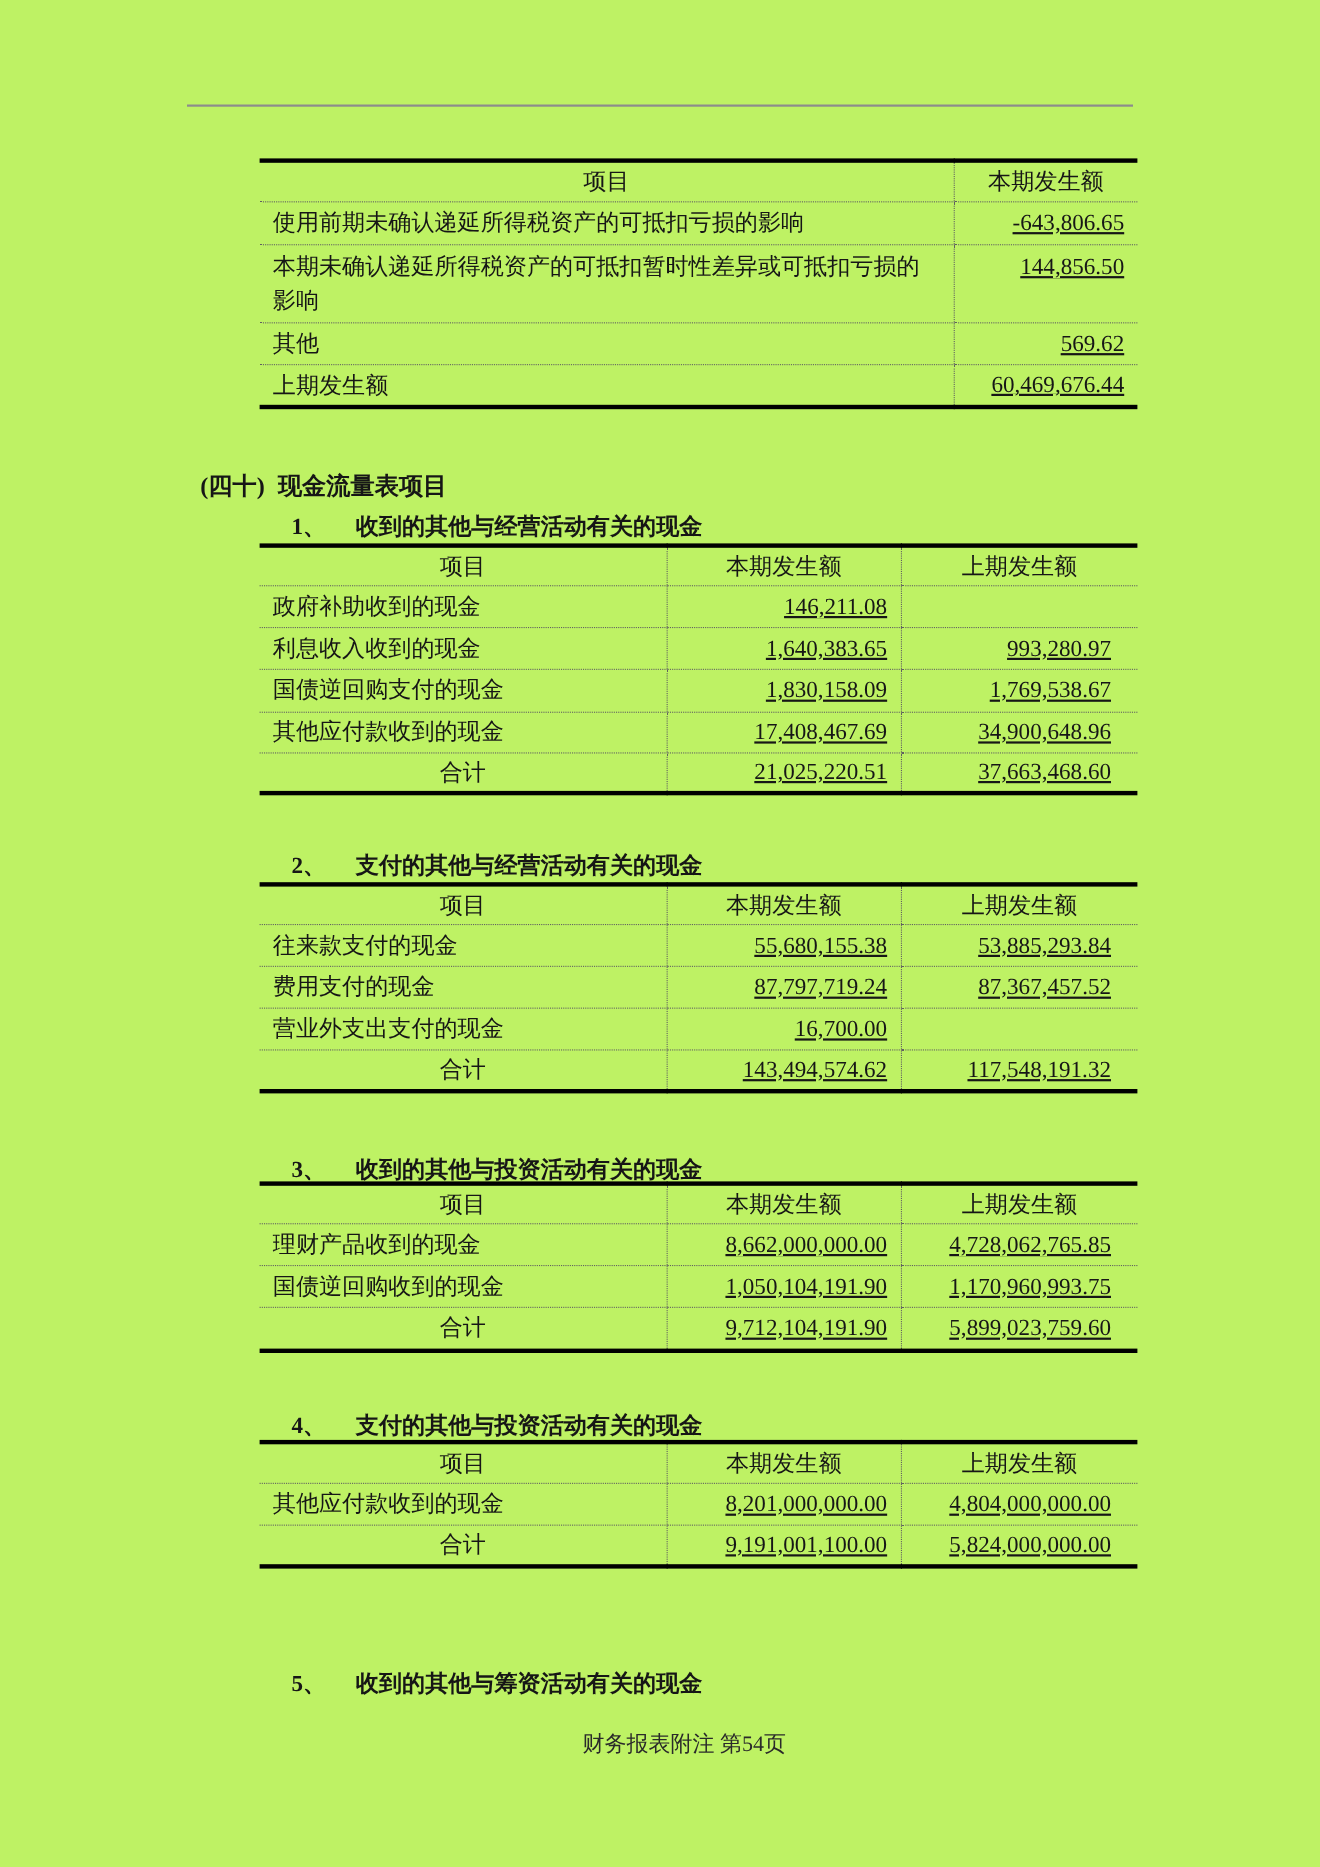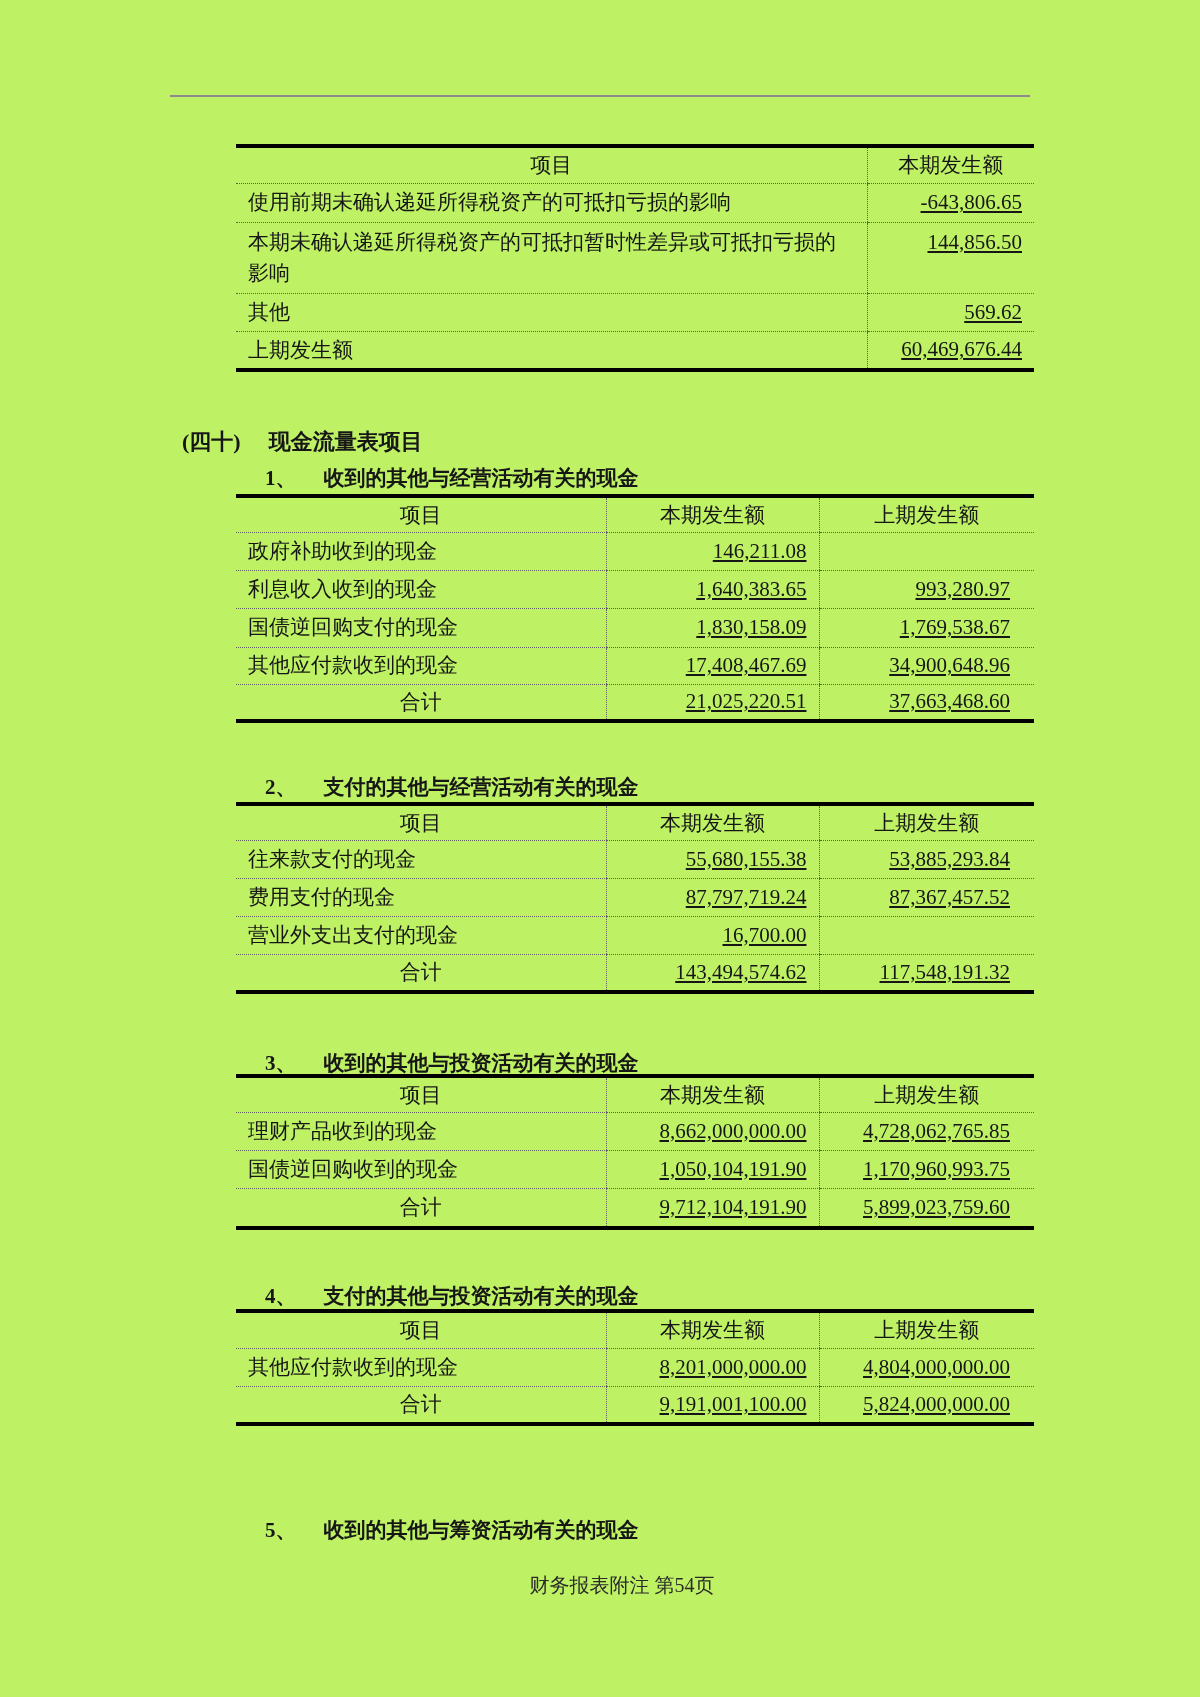--- a/index.html
+++ b/index.html
@@ -39,21 +39,21 @@
   td.num  { text-align: right; padding-right: 12px; text-decoration: underline; }
   td.num.prior { padding-right: 24px; margin-top: 16px; }
   tr.vtop > td { vertical-align: top; padding-top: 4px; line-height: 31px; }
   tr.total > td.item { text-align: center; padding: 0; }
   .sec-head {
     position: absolute;
     left: 182px; top: 427px;
     font-size: 22px; font-weight: 700;
     white-space: nowrap;
   }
-  .sec-head .sec-num { margin-right: 28px; }
+  .sec-head .sec-num { margin-right: 12px; }
   .sub-head {
     position: absolute;
     left: 265px;
     font-size: 21px; font-weight: 700;
     white-space: nowrap;
   }
   .sub-head .sub-num { margin-right: 27px; }
   .footer {
     position: absolute;
     left: 22px; top: 1572px;

